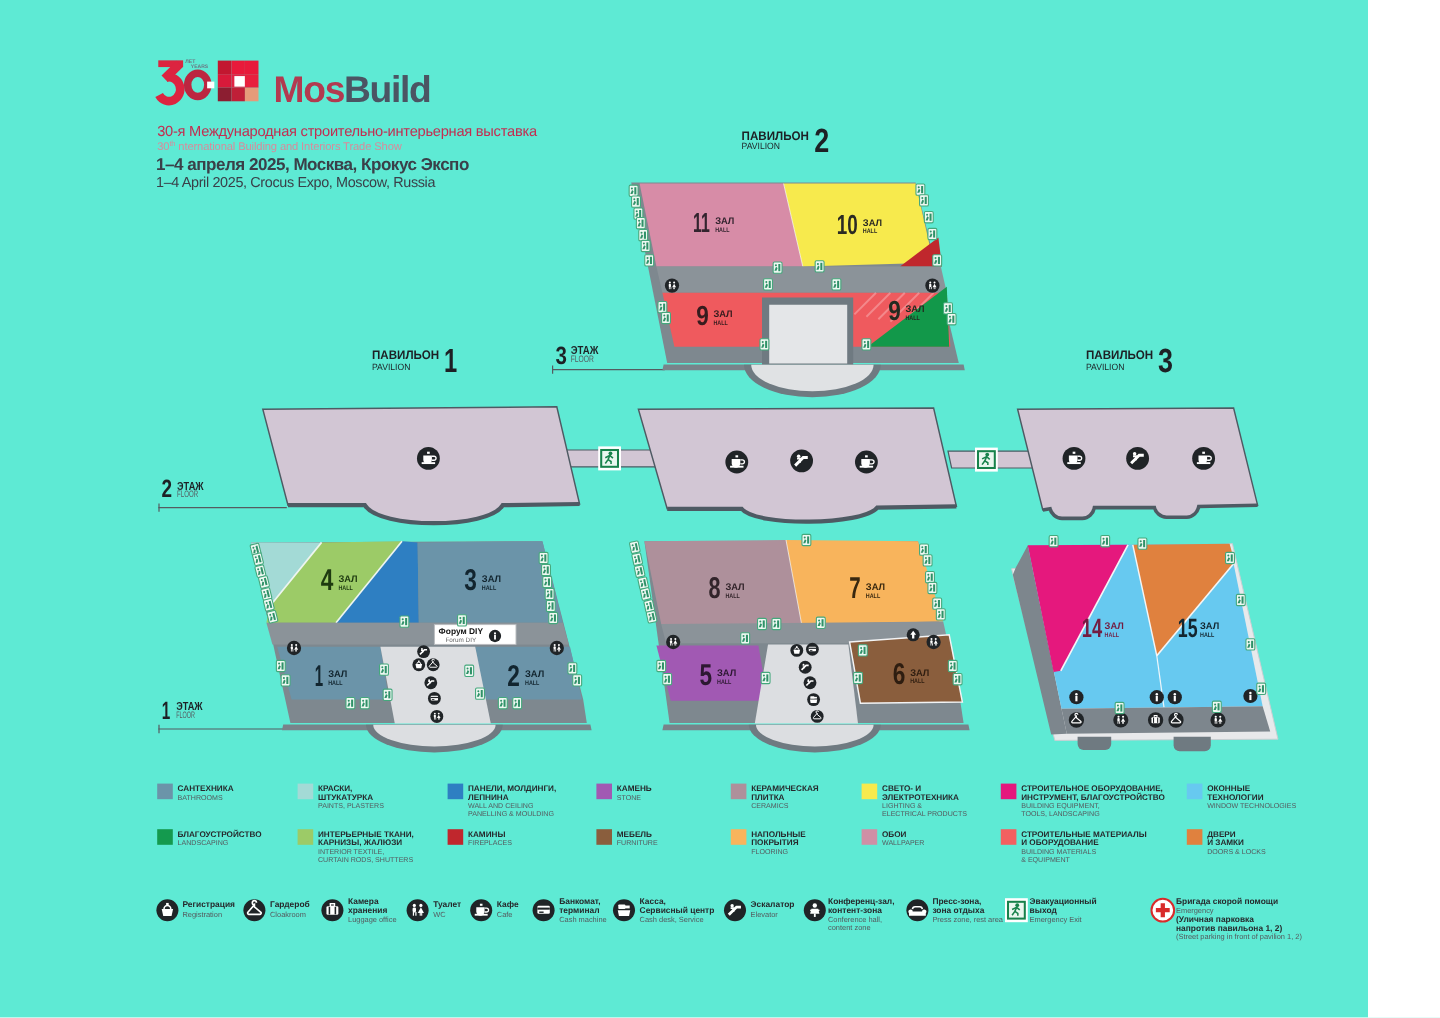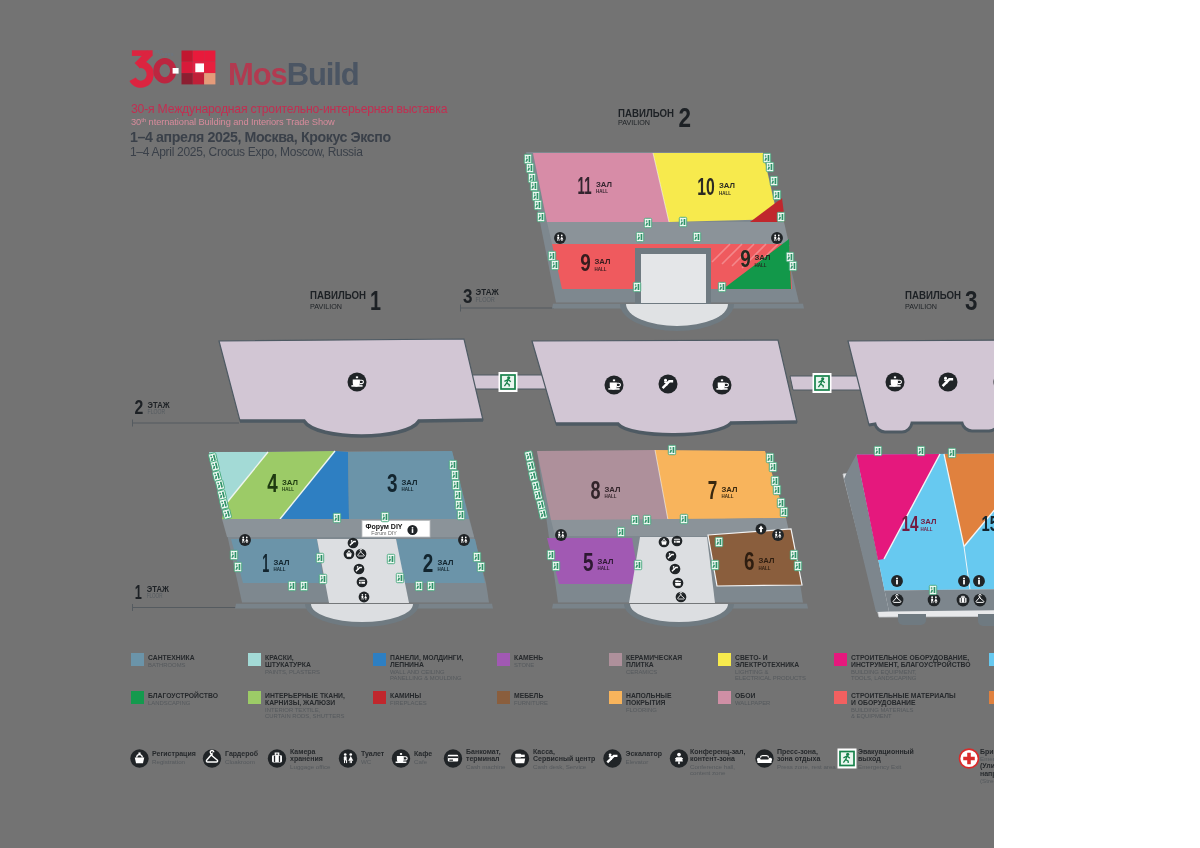--- a/index.html
+++ b/index.html
@@ -1,16 +1,16 @@
 <!DOCTYPE html>
 <html><head>
 <meta charset="utf-8">
 <style>
   html,body{margin:0;padding:0;background:#fff;}
-  .page{position:relative;width:994px;height:848px;background:#737373;overflow:hidden;}
+  .page{position:relative;width:1140px;height:848px;background:#5eead4;overflow:hidden;}
   svg{position:absolute;top:0;left:0;}
   text{font-family:"Liberation Sans",sans-serif;}
 </style>
 </head>
 <body>
 <div class="page">
 <svg width="1200" height="848" viewBox="0 0 1200 848">
 <defs>
 
 <g id="exitS">

